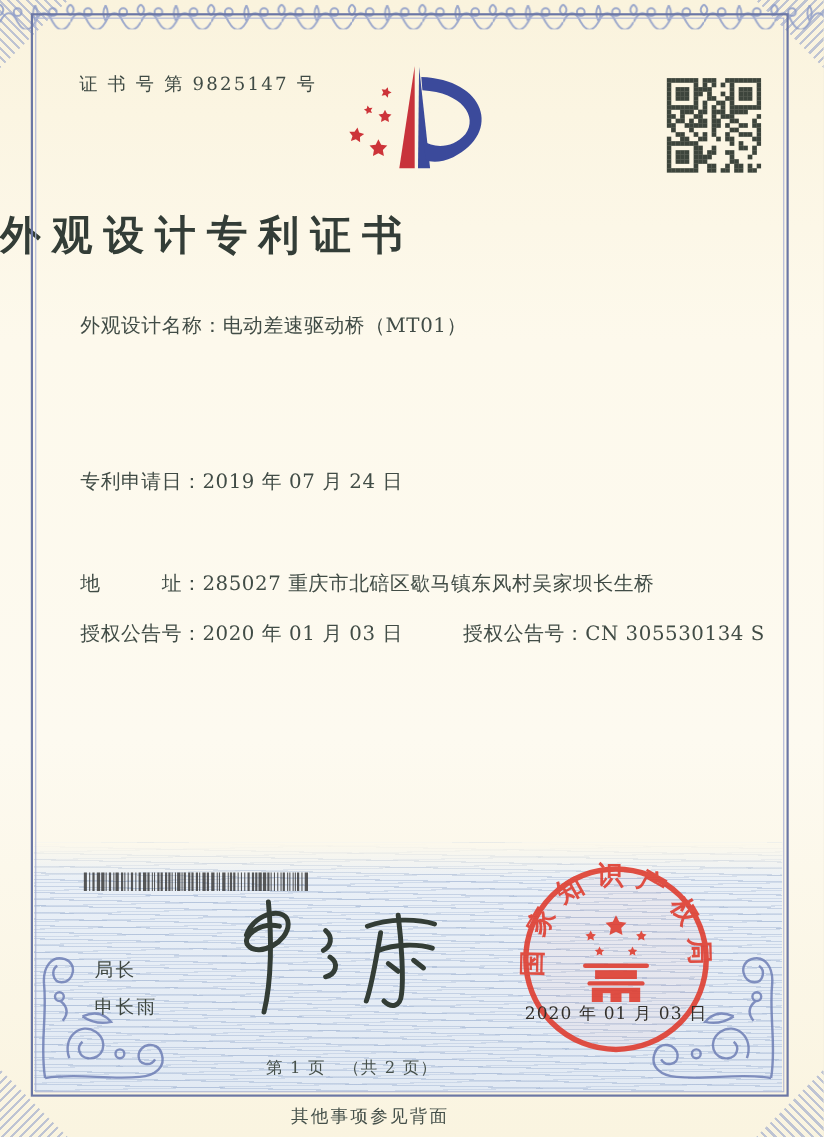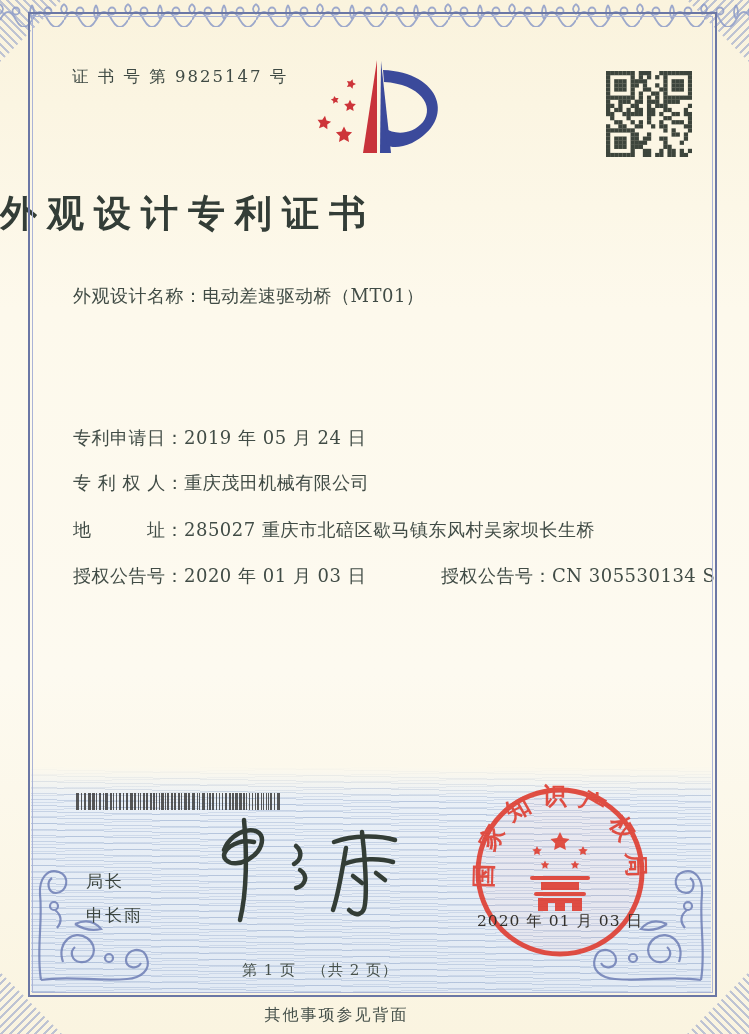--- a/index.html
+++ b/index.html
@@ -47,21 +47,21 @@
   
   .cert-no{
     position:absolute;left:72px;top:66px;font-size:16.5px;color:#3f4a44;
     letter-spacing:2px;z-index:10;
   }
   .title{
     position:absolute;left:0;top:189px;width:749px;text-align:left;
     font-size:37px;font-weight:bold;color:#333d37;letter-spacing:10px;z-index:10;
   }
   .field{position:absolute;left:73px;font-size:18px;color:#414c46;z-index:10;letter-spacing:.5px;white-space:nowrap;}
-  .grant-no{position:absolute;left:368px;top:0;text-align:right;}
+  .grant-no{position:absolute;left:348px;top:0;text-align:right;}
   .body-text{
     position:absolute;left:73px;top:596px;width:606px;z-index:10;
     font-size:16px;line-height:29px;color:#414c46;text-align:justify;
   }
   .body-text p{margin:0;text-indent:2em;}
   .signer{position:absolute;left:86px;z-index:10;font-size:17px;color:#3c453f;letter-spacing:2px;margin-top:22px;}
   .signature-svg{position:absolute;left:196px;top:812px;z-index:11;}
   .seal-svg{position:absolute;left:468px;top:780px;z-index:12;}
   .seal-date{
     position:absolute;left:468px;top:911px;width:184px;text-align:center;z-index:13;
@@ -383,22 +383,21 @@
         <rect x="61.43" y="81.90" width="4.25" height="4.25" fill="#3d453c"></rect>
         <rect x="65.52" y="81.90" width="4.25" height="4.25" fill="#3d453c"></rect>
         <rect x="73.71" y="81.90" width="4.25" height="4.25" fill="#3d453c"></rect>
         <rect x="77.81" y="81.90" width="4.25" height="4.25" fill="#3d453c"></rect>
       </g>
   </svg>
 
   <div class="title">外观设计专利证书</div>
 
   <div class="field" style="top:284px"><span>外观设计名称：</span><span>电动差速驱动桥（MT01）</span></div>
-  <div class="field" style="top:426px"><span>专利申请日：</span><span>2019 年 05 月 24 日</span></div>
-  <div class="field" style="top:471px"><span>专 利 权 人：</span><span>重庆茂田机械有限公司</span></div>
+  <div class="field" style="top:426px"><span>专利申请日：</span><span>2019 年 07 月 24 日</span></div>
   <div class="field" style="top:518px"><span>地　　　址：</span><span>285027 重庆市北碚区歇马镇东风村吴家坝长生桥</span></div>
   <div class="field" style="top:564px;width:606px">
     <span><span>授权公告号：</span><span>2020 年 01 月 03 日</span></span>
     <span class="grant-no"><span>授权公告号：</span><span>CN 305530134 S</span></span>
   </div>
 
 
   <svg class="barcode-svg" width="206" height="17" viewBox="0 0 206 17">
       <rect x="0" y="0" width="3" height="17" fill="#3c3c3c"></rect>
       <rect x="5" y="0" width="1" height="17" fill="#3c3c3c"></rect>

